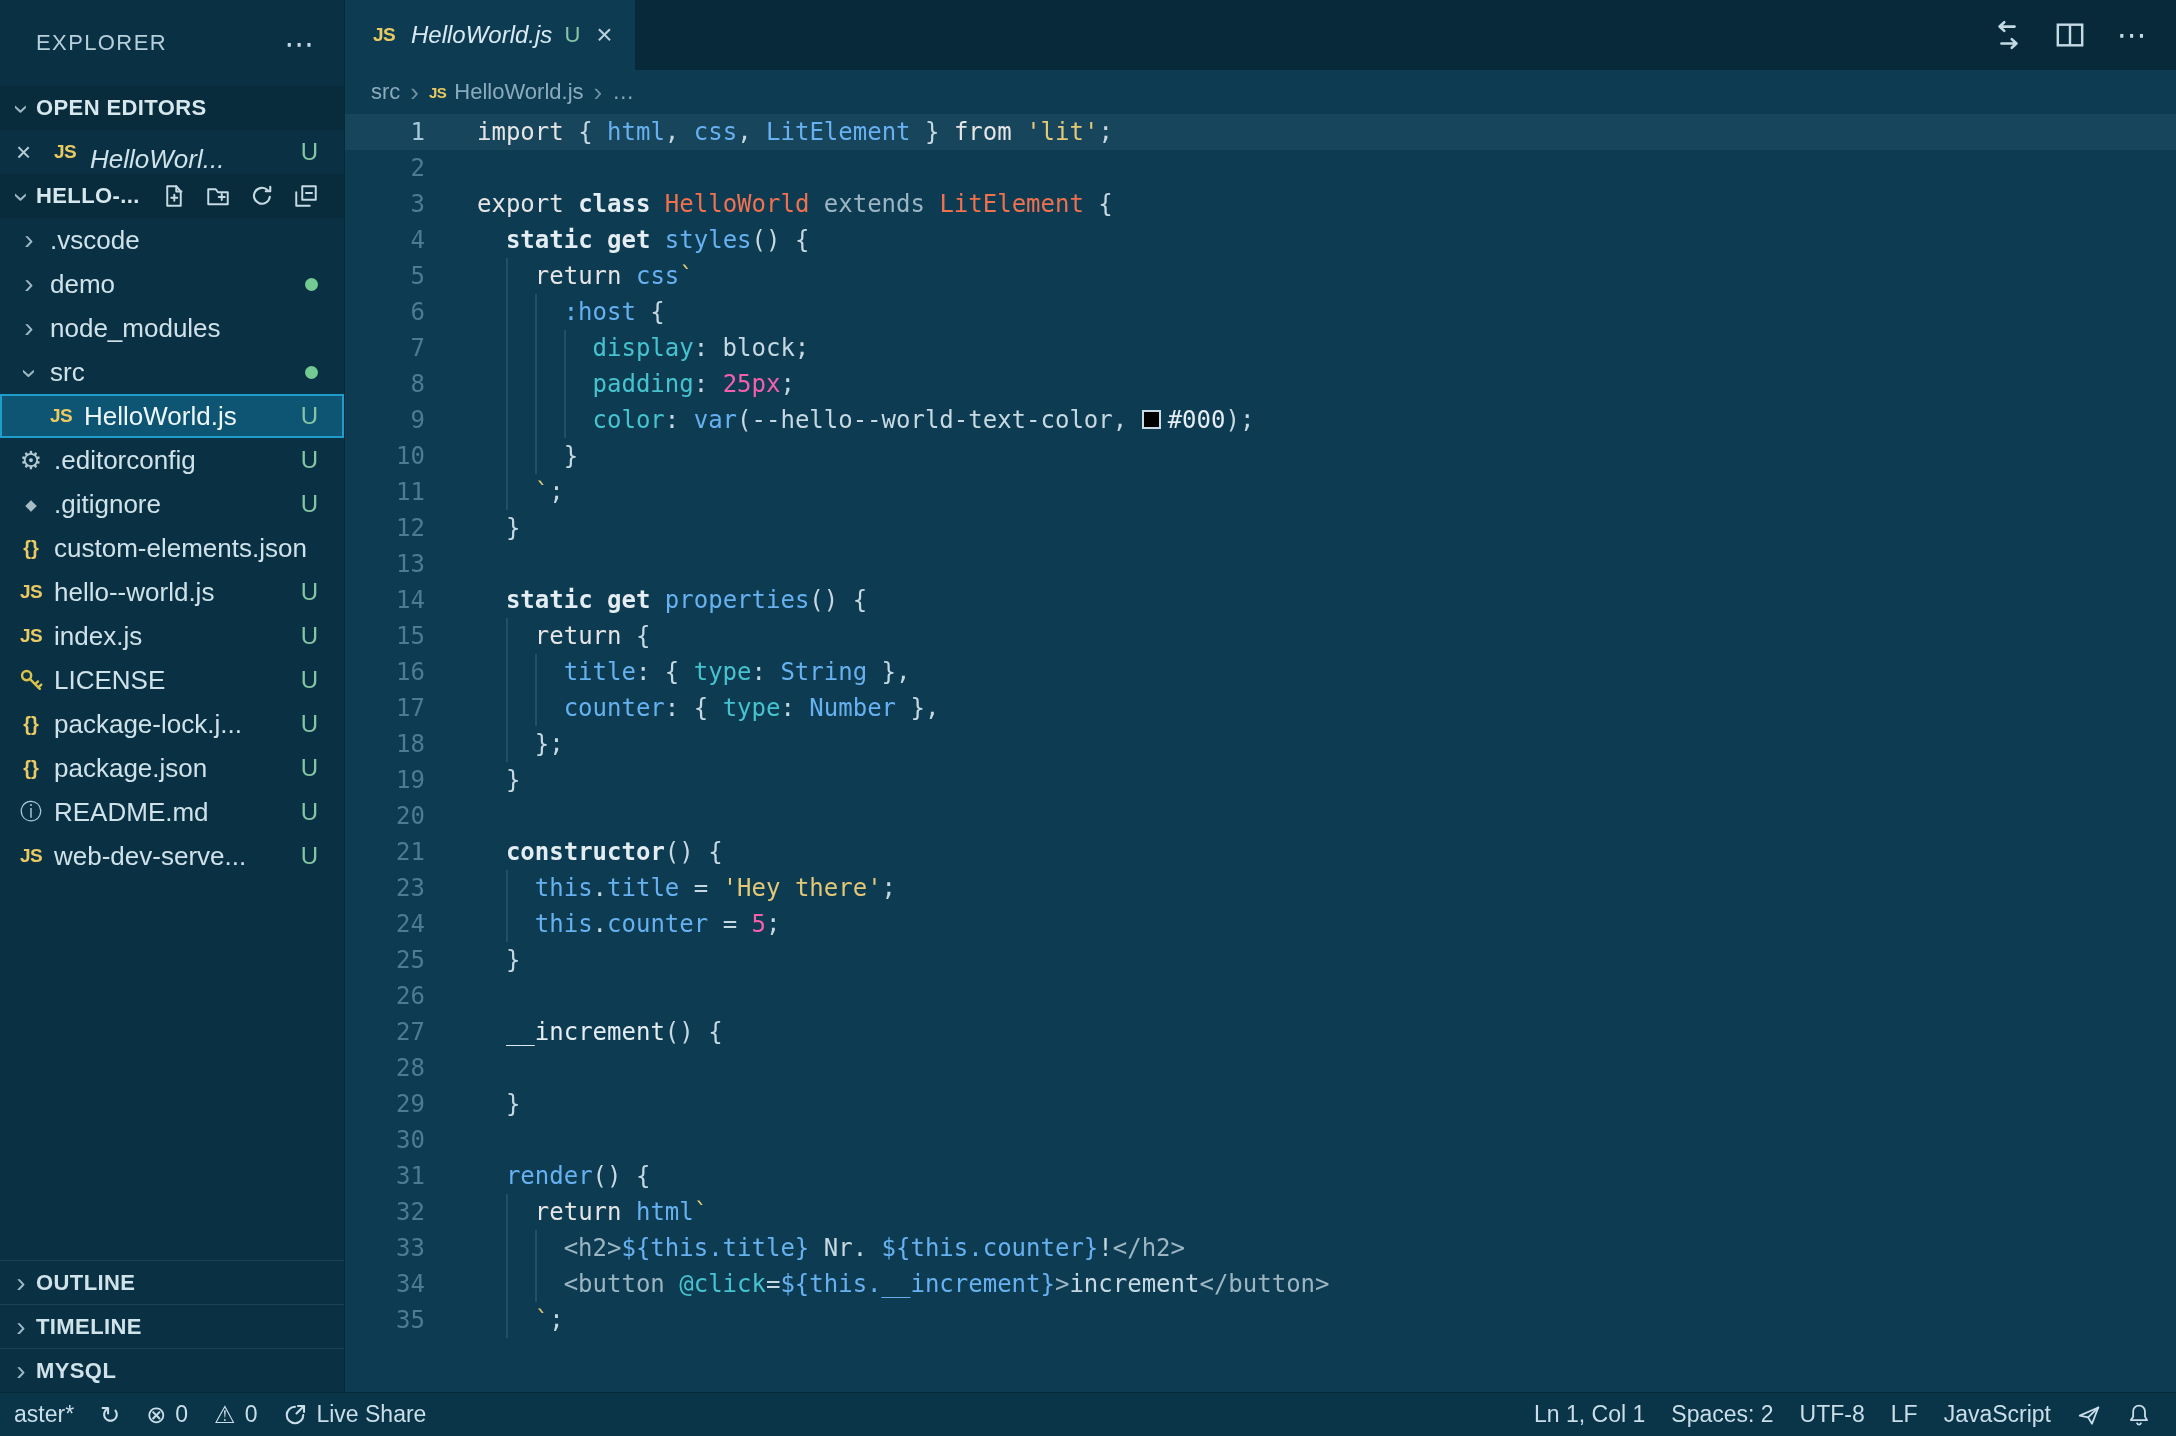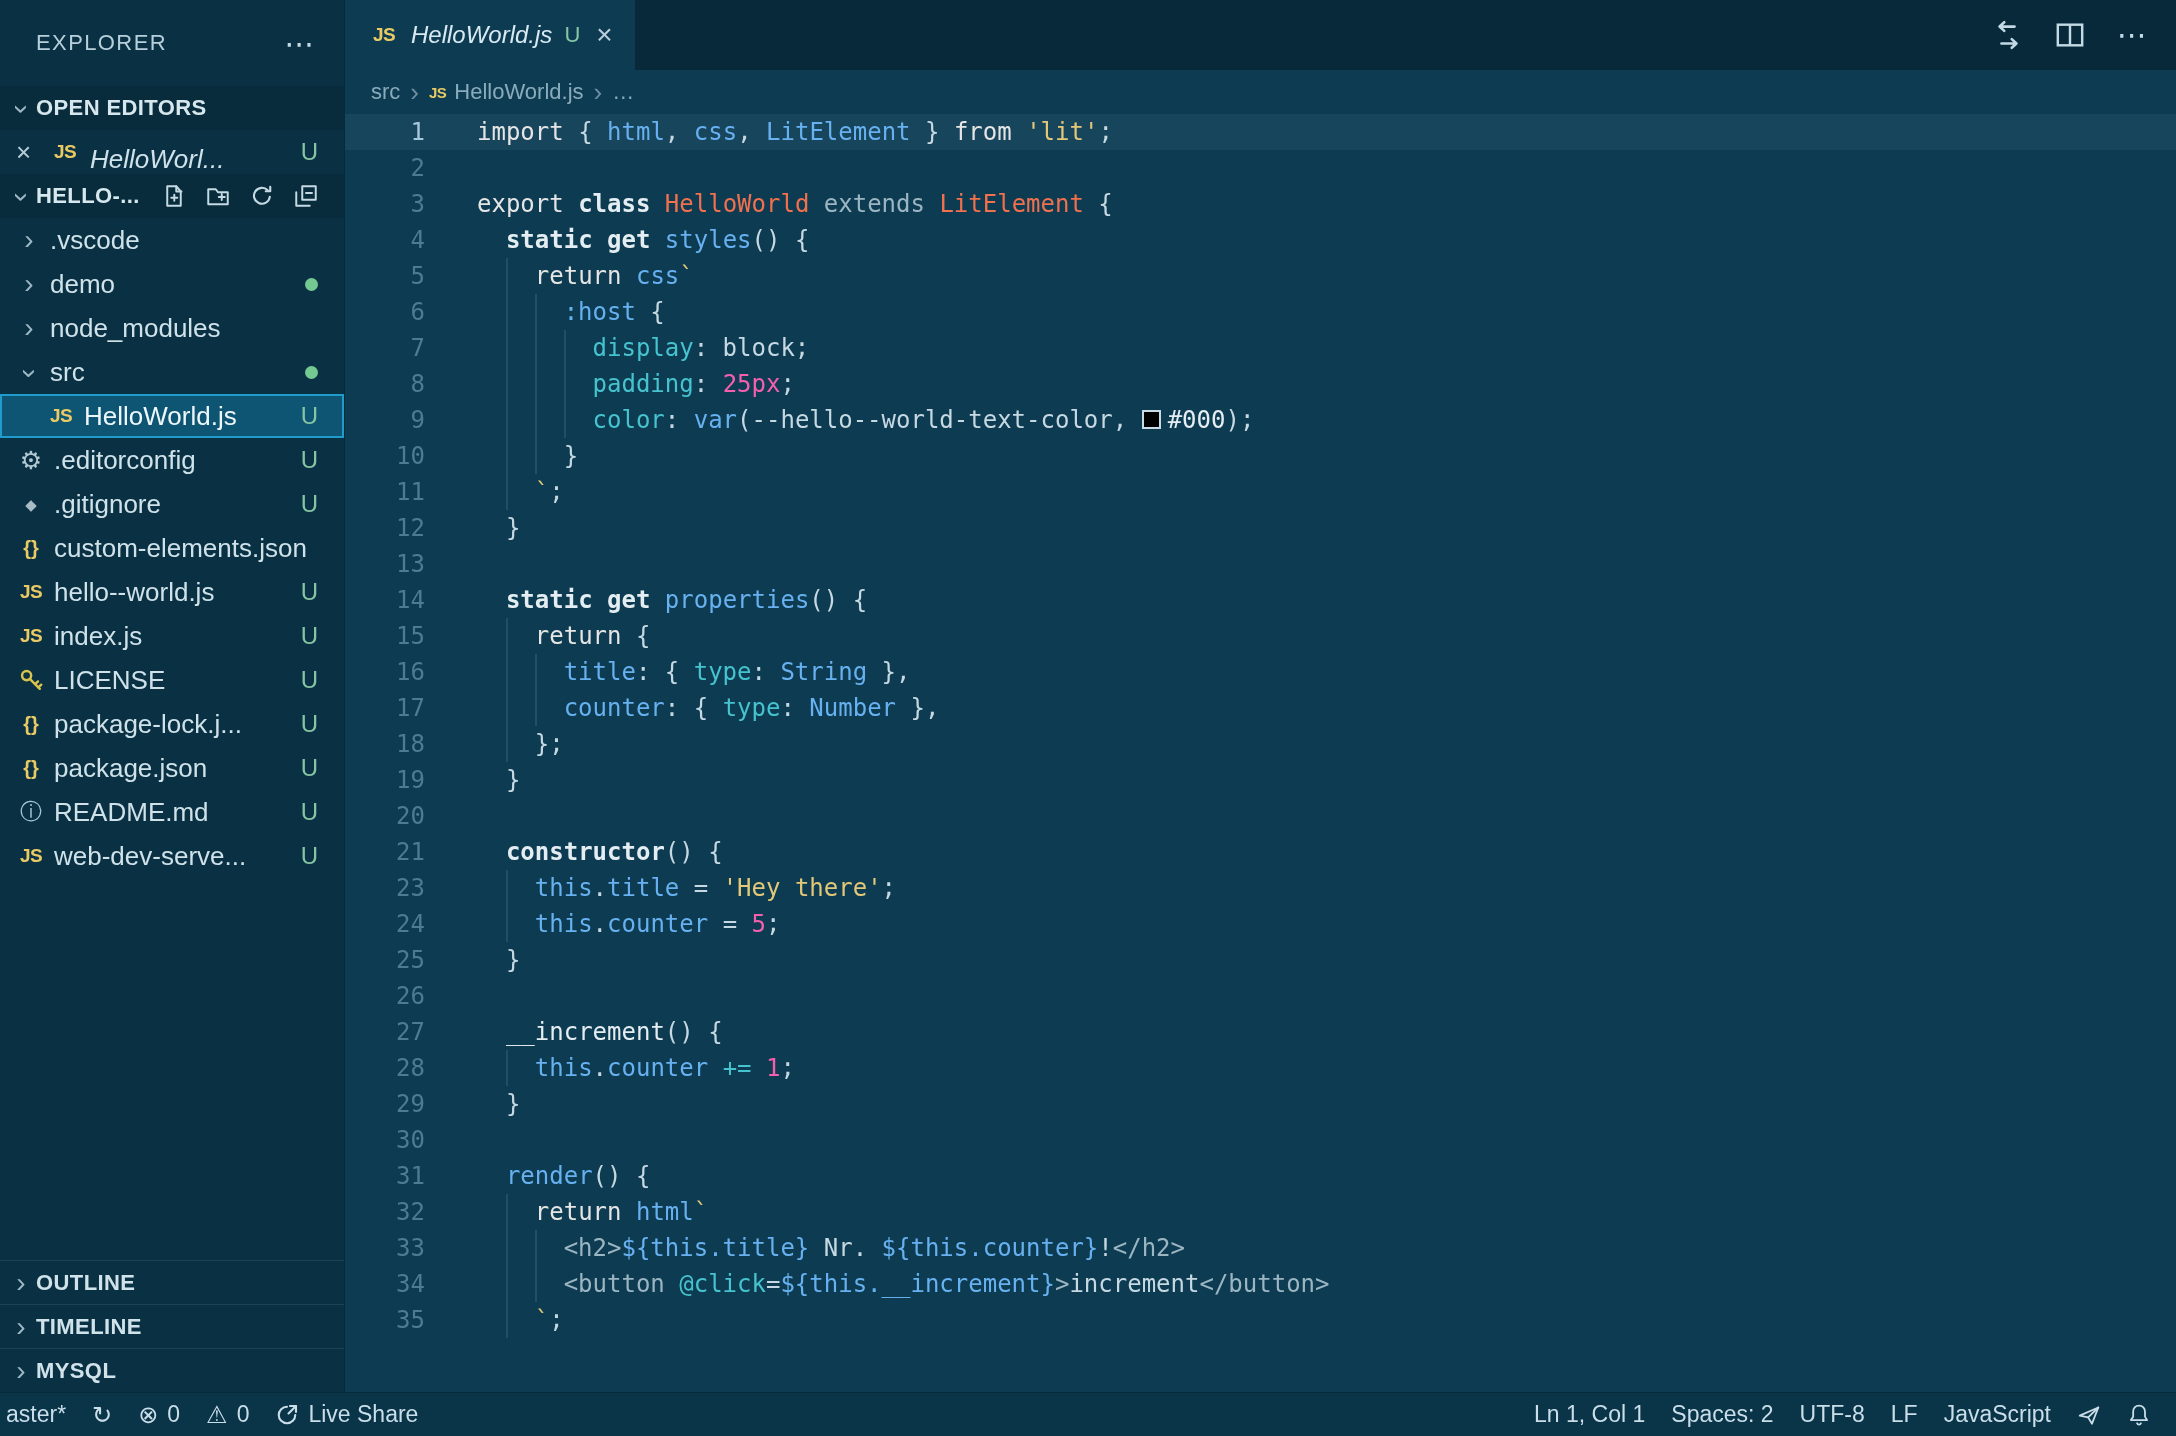--- a/index.html
+++ b/index.html
@@ -76,21 +76,21 @@
   .tk-or { color:#f1704e; }
   .tk-yl { color:#e3c878; }
   .tk-pk { color:#f45fae; }
   .tk-gr { color:#9cb5c2; }
   .sw { display:inline-block; width:19px; height:19px; background:#000; border:2px solid #c9dbe4; margin-right:7px; vertical-align:-1px; }
 
   
   .statusbar { height:44px; flex:none; background:#0a3548; border-top:1px solid #052a3a; display:flex; align-items:center; justify-content:space-between; font-size:23px; color:#c9dee9; padding-right:12px; }
   .sb-left,.sb-right { display:flex; align-items:center; height:100%; }
   .sb-item { display:flex; align-items:center; gap:9px; padding:0 13px; height:100%; cursor:pointer; }
-  .sb-left .sb-item:first-child { padding-left:6px; }
+  .sb-left .sb-item:first-child { padding-left:14px; }
   .sb-item svg { width:24px; height:24px; }
   .sb-item .gly { font-size:24px; }
 </style>
 </head>
 <body>
 
 <div class="app">
   <div class="main">
 
     <aside class="sidebar">
@@ -325,21 +325,21 @@
           <div class="cl"><span class="ln">17</span><span class="lc"><span class="ind"></span><span class="ind g"></span><span class="ind g"></span><span class="tk-bl">counter</span><span class="tk-p">: { </span><span class="tk-cy">type</span><span class="tk-p">: </span><span class="tk-bl">Number</span><span class="tk-p"> },</span></span></div>
           <div class="cl"><span class="ln">18</span><span class="lc"><span class="ind"></span><span class="ind g"></span><span class="tk-p">};</span></span></div>
           <div class="cl"><span class="ln">19</span><span class="lc"><span class="ind"></span><span class="tk-p">}</span></span></div>
           <div class="cl"><span class="ln">20</span><span class="lc"></span></div>
           <div class="cl"><span class="ln">21</span><span class="lc"><span class="ind"></span><span class="tk-st">constructor</span><span class="tk-p">() {</span></span></div>
           <div class="cl"><span class="ln">23</span><span class="lc"><span class="ind"></span><span class="ind g"></span><span class="tk-bl">this</span><span class="tk-p">.</span><span class="tk-bl">title</span><span class="tk-p"> = </span><span class="tk-yl">'Hey there'</span><span class="tk-p">;</span></span></div>
           <div class="cl"><span class="ln">24</span><span class="lc"><span class="ind"></span><span class="ind g"></span><span class="tk-bl">this</span><span class="tk-p">.</span><span class="tk-bl">counter</span><span class="tk-p"> = </span><span class="tk-pk">5</span><span class="tk-p">;</span></span></div>
           <div class="cl"><span class="ln">25</span><span class="lc"><span class="ind"></span><span class="tk-p">}</span></span></div>
           <div class="cl"><span class="ln">26</span><span class="lc"></span></div>
           <div class="cl"><span class="ln">27</span><span class="lc"><span class="ind"></span><span class="tk-wh">__increment</span><span class="tk-p">() {</span></span></div>
-          <div class="cl"><span class="ln">28</span><span class="lc"><span class="ind"></span><span class="ind g"></span><span class="tk-bl">this</span><span class="tk-p">.</span><span class="tk-bl">counter</span><span class="tk-p"> </span><span class="tk-cy">+=</span><span class="tk-p"> </span><span class="tk-pk">1</span><span class="tk-p">;</span></span></div>
+          <div class="cl"><span class="ln">28</span></div>
           <div class="cl"><span class="ln">29</span><span class="lc"><span class="ind"></span><span class="tk-p">}</span></span></div>
           <div class="cl"><span class="ln">30</span><span class="lc"></span></div>
           <div class="cl"><span class="ln">31</span><span class="lc"><span class="ind"></span><span class="tk-bl">render</span><span class="tk-p">() {</span></span></div>
           <div class="cl"><span class="ln">32</span><span class="lc"><span class="ind"></span><span class="ind g"></span><span class="tk-kw">return</span><span class="tk-p"> </span><span class="tk-bl">html</span><span class="tk-yl">`</span></span></div>
           <div class="cl"><span class="ln">33</span><span class="lc"><span class="ind"></span><span class="ind g"></span><span class="ind g"></span><span class="tk-gr">&lt;h2&gt;</span><span class="tk-bl">${this.title}</span><span class="tk-p"> Nr. </span><span class="tk-bl">${this.counter}</span><span class="tk-p">!</span><span class="tk-gr">&lt;/h2&gt;</span></span></div>
           <div class="cl"><span class="ln">34</span><span class="lc"><span class="ind"></span><span class="ind g"></span><span class="ind g"></span><span class="tk-gr">&lt;button </span><span class="tk-cy">@click</span><span class="tk-p">=</span><span class="tk-bl">${this.__increment}</span><span class="tk-gr">&gt;</span><span class="tk-p">increment</span><span class="tk-gr">&lt;/button&gt;</span></span></div>
           <div class="cl"><span class="ln">35</span><span class="lc"><span class="ind"></span><span class="ind g"></span><span class="tk-yl">`</span><span class="tk-p">;</span></span></div>
         </div>
     </div>
   </div>

